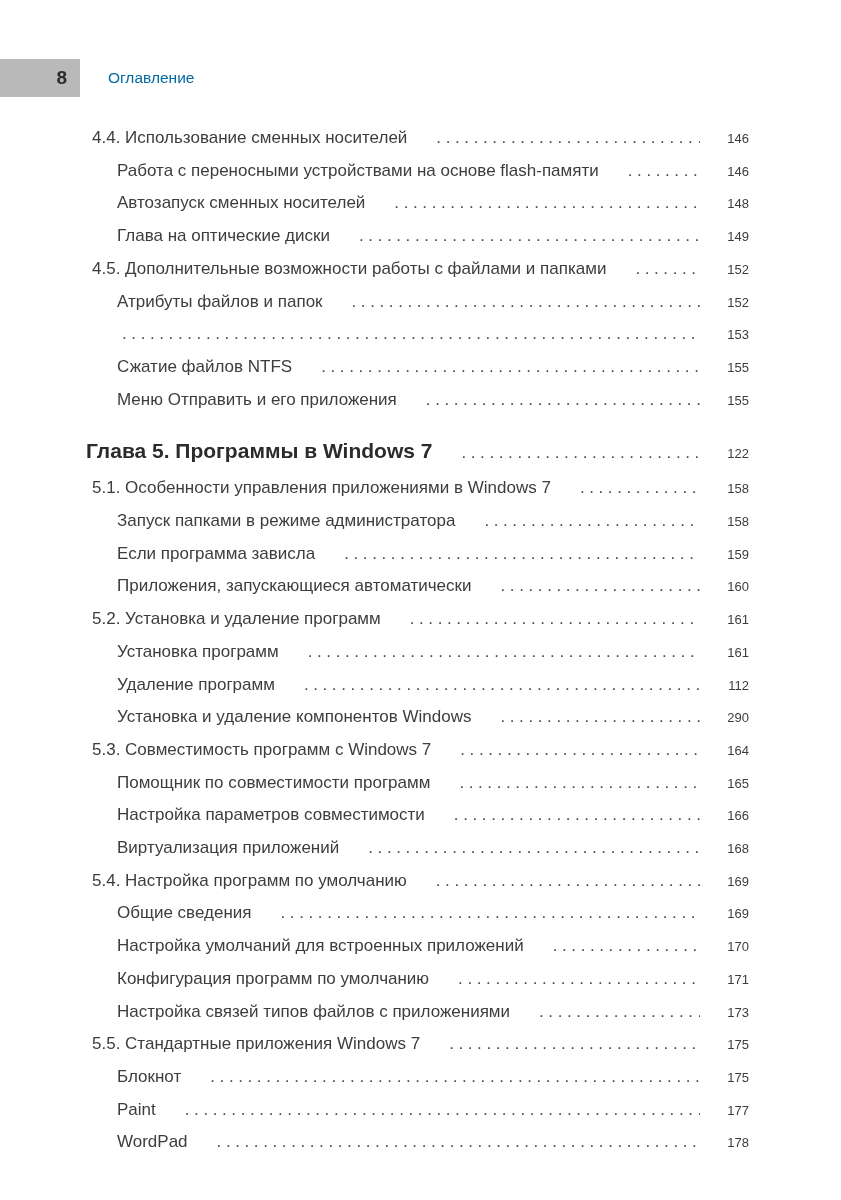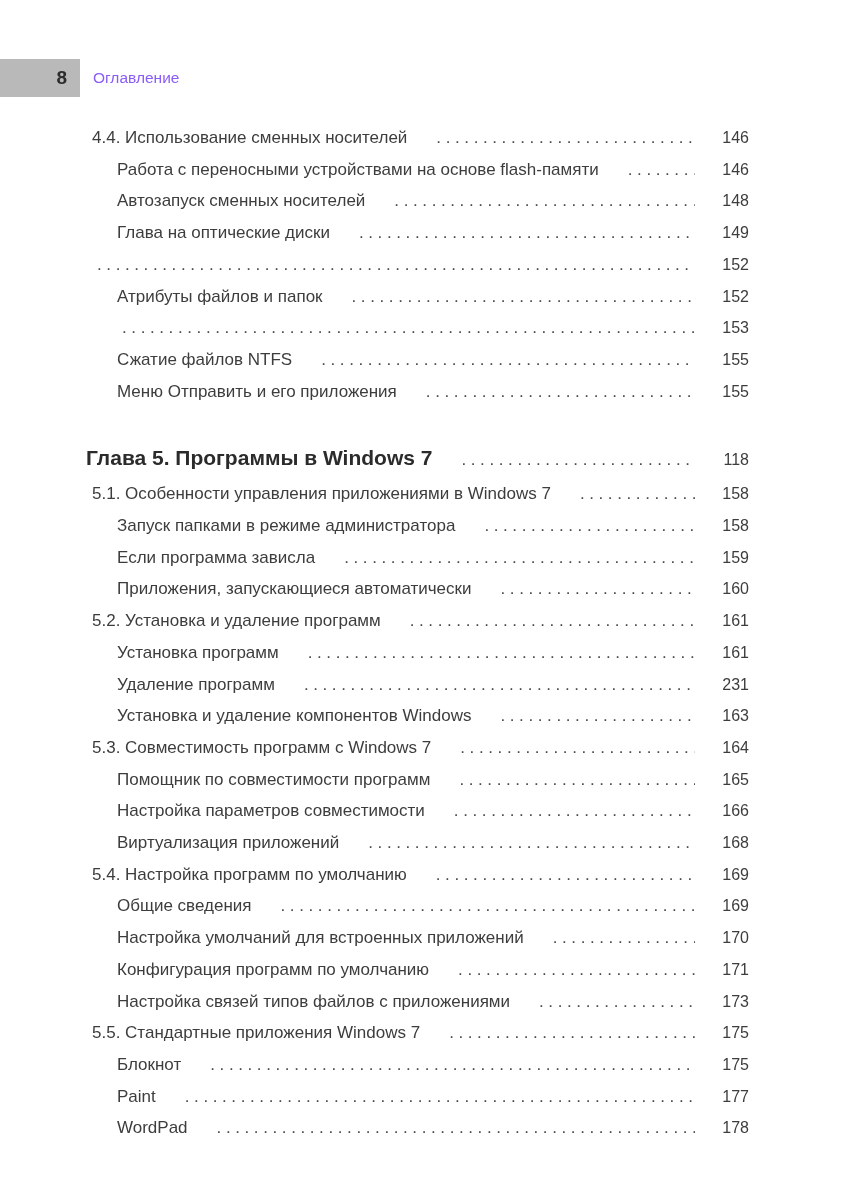--- a/index.html
+++ b/index.html
@@ -20,54 +20,54 @@
   .pagenum-box {
     position:absolute; left:0; top:0;
     width:80px; height:38px;
     background:var(--box);
     box-sizing:border-box;
     display:flex; align-items:center; justify-content:flex-end;
     padding-right:13px;
     font-size:19px; font-weight:bold; color:#2c2c2c;
   }
   .head-title {
-    position:absolute; left:93px; top:0; height:38px;
+    position:absolute; left:108px; top:0; height:38px;
     display:flex; align-items:center;
-    font-size:15.5px; color:#8b5cf6;
+    font-size:15.5px; color:#0369a1;
   }
   .toc {
     position:absolute;
     left:86px; top:122px;
     width:663px; 
   }
   .row {
     display:flex; align-items:baseline;
     font-size:17px; line-height:31.7px;
     white-space:nowrap;
     gap:24px;
   }
   .row.lvl1 { padding-left:6px; }
   .row.lvl2 { padding-left:31px; }
   .row.chapter {
     font-weight:bold; font-size:21px; line-height:36px;
     color:var(--heading);
-    margin-top:33px;
+    margin-top:17px;
   }
   .label { flex:0 0 auto; }
   .dots {
     flex:1 1 0; min-width:0;
     overflow:hidden;
     letter-spacing:4.6px;
     margin:0 3px 0 5px;
     font-size:17px; font-weight:normal;
     color:#4a4a4a;
   }
   .pg {
     flex:0 0 auto;
-    font-size:16px; font-weight:normal;
+    font-size:13px; font-weight:normal;
     color:var(--text);
   }
 </style>
 </head>
 <body>
 
 <div class="running-head">
   <div class="pagenum-box">
     <span>8</span>
   </div>
@@ -89,20 +89,21 @@
       <span class="label">Автозапуск сменных носителей</span>
       <span class="dots">........................................................................................................................</span>
       <span class="pg">148</span>
     </div>
     <div class="row lvl2">
       <span class="label">Глава на оптические диски</span>
       <span class="dots">........................................................................................................................</span>
       <span class="pg">149</span>
     </div>
     <div class="row lvl1">
+      <span class="label">4.5. Дополнительные возможности работы с файлами и папками</span>
       <span class="dots">........................................................................................................................</span>
       <span class="pg">152</span>
     </div>
     <div class="row lvl2">
       <span class="label">Атрибуты файлов и папок</span>
       <span class="dots">........................................................................................................................</span>
       <span class="pg">152</span>
     </div>
     <div class="row lvl2">
       <span class="dots">........................................................................................................................</span>
@@ -114,21 +115,21 @@
       <span class="pg">155</span>
     </div>
     <div class="row lvl2">
       <span class="label">Меню Отправить и его приложения</span>
       <span class="dots">........................................................................................................................</span>
       <span class="pg">155</span>
     </div>
     <div class="row chapter">
       <span class="label">Глава 5. Программы в Windows 7</span>
       <span class="dots">........................................................................................................................</span>
-      <span class="pg">118</span>
+      <span class="pg">122</span>
     </div>
     <div class="row lvl1">
       <span class="label">5.1. Особенности управления приложениями в Windows 7</span>
       <span class="dots">........................................................................................................................</span>
       <span class="pg">158</span>
     </div>
     <div class="row lvl2">
       <span class="label">Запуск папками в режиме администратора</span>
       <span class="dots">........................................................................................................................</span>
       <span class="pg">158</span>
@@ -149,26 +150,26 @@
       <span class="pg">161</span>
     </div>
     <div class="row lvl2">
       <span class="label">Установка программ</span>
       <span class="dots">........................................................................................................................</span>
       <span class="pg">161</span>
     </div>
     <div class="row lvl2">
       <span class="label">Удаление программ</span>
       <span class="dots">........................................................................................................................</span>
-      <span class="pg">231</span>
+      <span class="pg">112</span>
     </div>
     <div class="row lvl2">
       <span class="label">Установка и удаление компонентов Windows</span>
       <span class="dots">........................................................................................................................</span>
-      <span class="pg">163</span>
+      <span class="pg">290</span>
     </div>
     <div class="row lvl1">
       <span class="label">5.3. Совместимость программ с Windows 7</span>
       <span class="dots">........................................................................................................................</span>
       <span class="pg">164</span>
     </div>
     <div class="row lvl2">
       <span class="label">Помощник по совместимости программ</span>
       <span class="dots">........................................................................................................................</span>
       <span class="pg">165</span>

